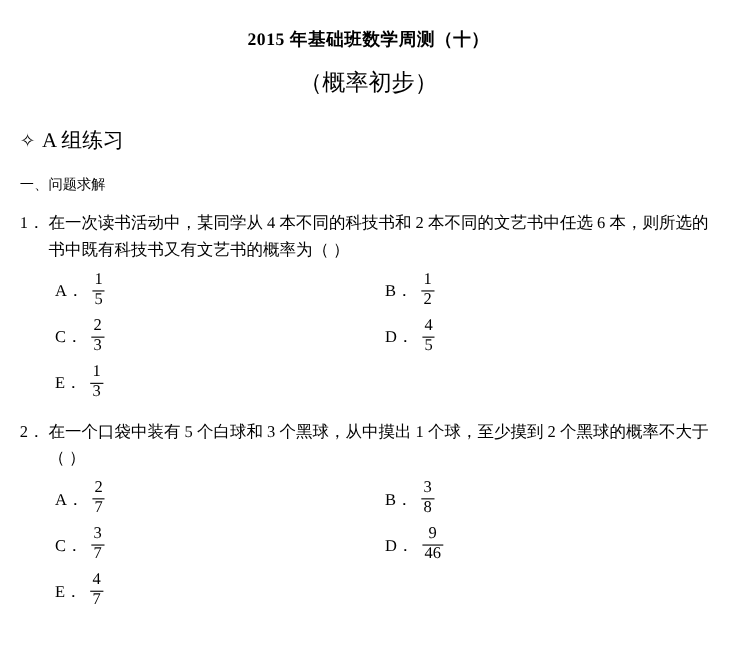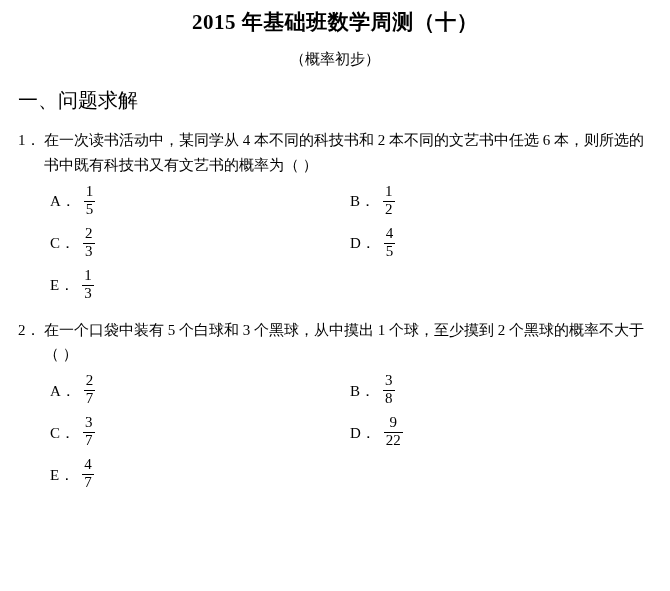--- a/index.html
+++ b/index.html
@@ -16,44 +16,44 @@
   }
   .page {
     width: 670px;
     height: 591px;
     position: relative;
     box-sizing: border-box;
     padding: 0 12px;
   }
   .doc-title {
     text-align: center;
-    font-size: 21px;
+    font-size: 16px;
     font-weight: bold;
-    margin-top: 8px;
+    margin-top: 26px;
     letter-spacing: 0.5px;
   }
   .doc-subtitle {
     text-align: center;
-    font-size: 15px;
+    font-size: 21px;
     margin-top: 14px;
     font-family: "DejaVu Serif", "Liberation Serif", serif;
   }
   .section-heading {
     font-size: 19px;
     margin-top: 26px;
     margin-left: 6px;
     font-weight: normal;
     font-family: "Liberation Serif", serif;
   }
   .section-heading .diamond {
     font-size: 17px;
     margin-right: 6px;
   }
   .sub-heading {
-    font-size: 20px;
+    font-size: 13px;
     margin-top: 18px;
     margin-left: 6px;
   }
   .question {
     margin-top: 14px;
     margin-left: 6px;
     font-size: 15px;
     line-height: 1.65;
     display: flex;
     align-items: flex-start;
@@ -107,20 +107,23 @@
   }
 </style>
 </head>
 <body>
 
 <div class="page">
 
   <div class="doc-title">2015 年基础班数学周测（十）</div>
   <div class="doc-subtitle">（概率初步）</div>
 
+  <div class="section-heading">
+    <span class="diamond">✧</span><span>A 组练习</span>
+  </div>
 
   <div class="sub-heading">一、问题求解</div>
 
   <div class="question">
     <div class="q-num">1．</div>
     <div class="q-body">在一次读书活动中，某同学从 4 本不同的科技书和 2 本不同的文艺书中任选 6 本，则所选的书中既有科技书又有文艺书的概率为（    ）</div>
   </div>
   <div class="options">
     <div class="opt-row">
       <div class="opt opt-a">
@@ -191,21 +194,21 @@
         <span class="opt-label">C．</span>
         <span class="frac">
           <span class="num">3</span>
           <span class="den">7</span>
         </span>
       </div>
       <div class="opt">
         <span class="opt-label">D．</span>
         <span class="frac">
           <span class="num">9</span>
-          <span class="den">22</span>
+          <span class="den">46</span>
         </span>
       </div>
     </div>
     <div class="opt-row">
       <div class="opt opt-a">
         <span class="opt-label">E．</span>
         <span class="frac">
           <span class="num">4</span>
           <span class="den">7</span>
         </span>

